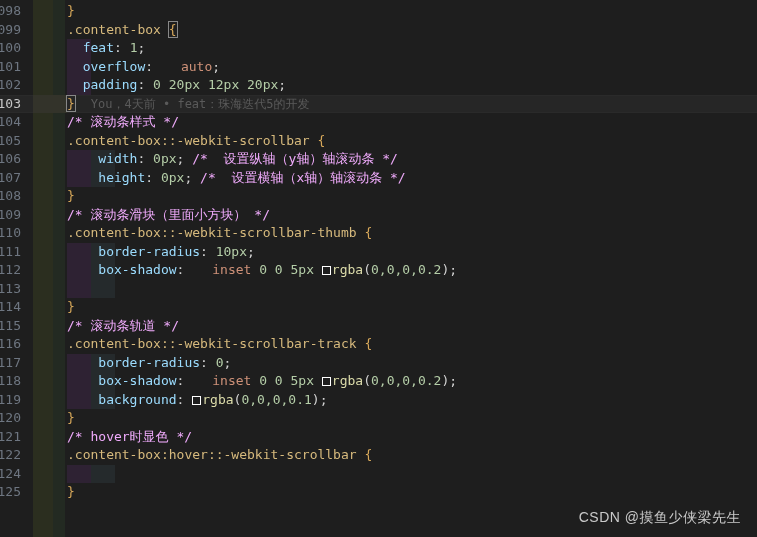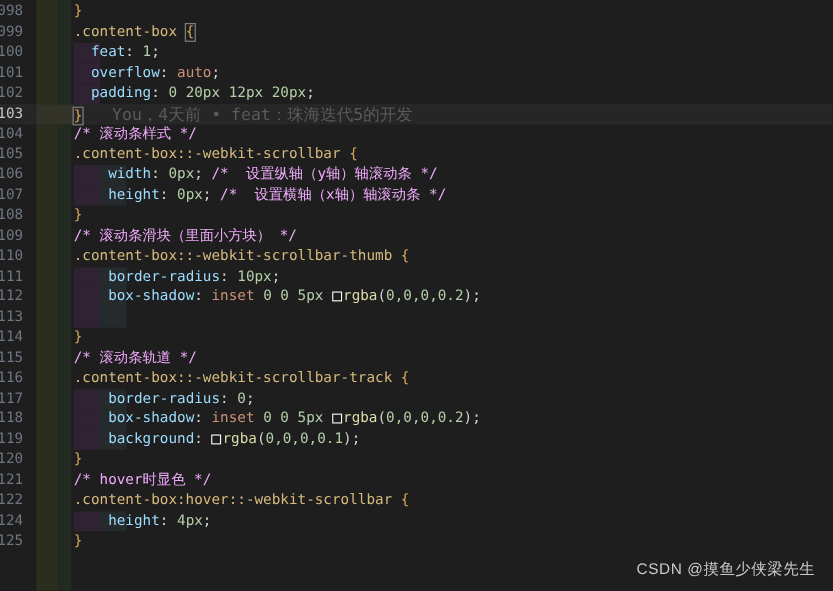--- a/index.html
+++ b/index.html
@@ -78,41 +78,41 @@
     position:absolute; top:0; height:18.5px;
     width:24px; left:91px;
     background:#252a2c;
     z-index:-1;
   }
 
   
   .t-sel   { color:#d7ba7d; }   
   .t-prop  { color:#9cdcfe; }   
   .t-num   { color:#b5cea8; }   
-  .t-kw    { color:#ce9178; }   
+  .t-kw    { color:#ce9178;margin-left:20px; }   
   .t-fn    { color:#dcdcaa;text-align:right; }   
   .t-punc  { color:#d4d4d4; }   
   .t-brace { color:#d7a85a; }   
   .t-cmt   { color:#f0abfc;text-align:center; }   
 
   
   .swatch {
     display:inline-block;
     width:9px; height:9px;
     border:1px solid #ffffff;
     background:rgba(0,0,0,0);
     vertical-align:-1px;
     margin-right:1px;
   }
 
   
   .blame {
     color:#5a5a5a;
-    font-size:15px;
-    padding-left:27px;
+    font-size:12px;
+    padding-left:16px;
   }
 
   
   #watermark {
     position:absolute;
     right:16px; bottom:10px;
     color:#d8d8d8;
     font-family:"Liberation Sans","DejaVu Sans",sans-serif;
     font-size:14px;
     letter-spacing:0.5px;
@@ -149,18 +149,18 @@
       <div class="row"><div class="iguide lvl1"></div><div class="iguide2"></div><div class="lineno"><span>113</span></div></div>
       <div class="row"><div class="lineno"><span>114</span></div><div class="code"><span class="t-brace">}</span></div></div>
       <div class="row"><div class="lineno"><span>115</span></div><div class="code"><span class="t-cmt">/* 滚动条轨道 */</span></div></div>
       <div class="row"><div class="lineno"><span>116</span></div><div class="code"><span class="t-sel">.content-box::-webkit-scrollbar-track </span><span class="t-brace">{</span></div></div>
       <div class="row"><div class="iguide lvl1"></div><div class="iguide2"></div><div class="lineno"><span>117</span></div><div class="code"><span>    </span><span class="t-prop">border-radius</span><span class="t-punc">: </span><span class="t-num">0</span><span class="t-punc">;</span></div></div>
       <div class="row"><div class="iguide lvl1"></div><div class="iguide2"></div><div class="lineno"><span>118</span></div><div class="code"><span>    </span><span class="t-prop">box-shadow</span><span class="t-punc">: </span><span class="t-kw">inset</span><span class="t-punc"> </span><span class="t-num">0 0 5px</span><span class="t-punc"> </span><span class="swatch"></span><span class="t-fn">rgba</span><span class="t-punc">(</span><span class="t-num">0,0,0,0.2</span><span class="t-punc">);</span></div></div>
       <div class="row"><div class="iguide lvl1"></div><div class="iguide2"></div><div class="lineno"><span>119</span></div><div class="code"><span>    </span><span class="t-prop">background</span><span class="t-punc">: </span><span class="swatch"></span><span class="t-fn">rgba</span><span class="t-punc">(</span><span class="t-num">0,0,0,0.1</span><span class="t-punc">);</span></div></div>
       <div class="row"><div class="lineno"><span>120</span></div><div class="code"><span class="t-brace">}</span></div></div>
       <div class="row"><div class="lineno"><span>121</span></div><div class="code"><span class="t-cmt">/* hover时显色 */</span></div></div>
       <div class="row"><div class="lineno"><span>122</span></div><div class="code"><span class="t-sel">.content-box:hover::-webkit-scrollbar </span><span class="t-brace">{</span></div></div>
-      <div class="row"><div class="iguide lvl1"></div><div class="iguide2"></div><div class="lineno"><span>124</span></div><div class="code"><span>    </span><span class="t-prop">height</span><span class="t-punc">: </span><span class="t-num">4px</span><span class="t-punc">;</span></div></div>
+      <div class="row"><div class="iguide lvl1"></div><div class="iguide2"></div><div class="lineno"><span>124</span></div></div>
       <div class="row"><div class="lineno"><span>125</span></div><div class="code"><span class="t-brace">}</span></div></div>
     </div>
 
   <div id="watermark">CSDN @摸鱼少侠梁先生</div>
 </div>
 
 </body></html>

